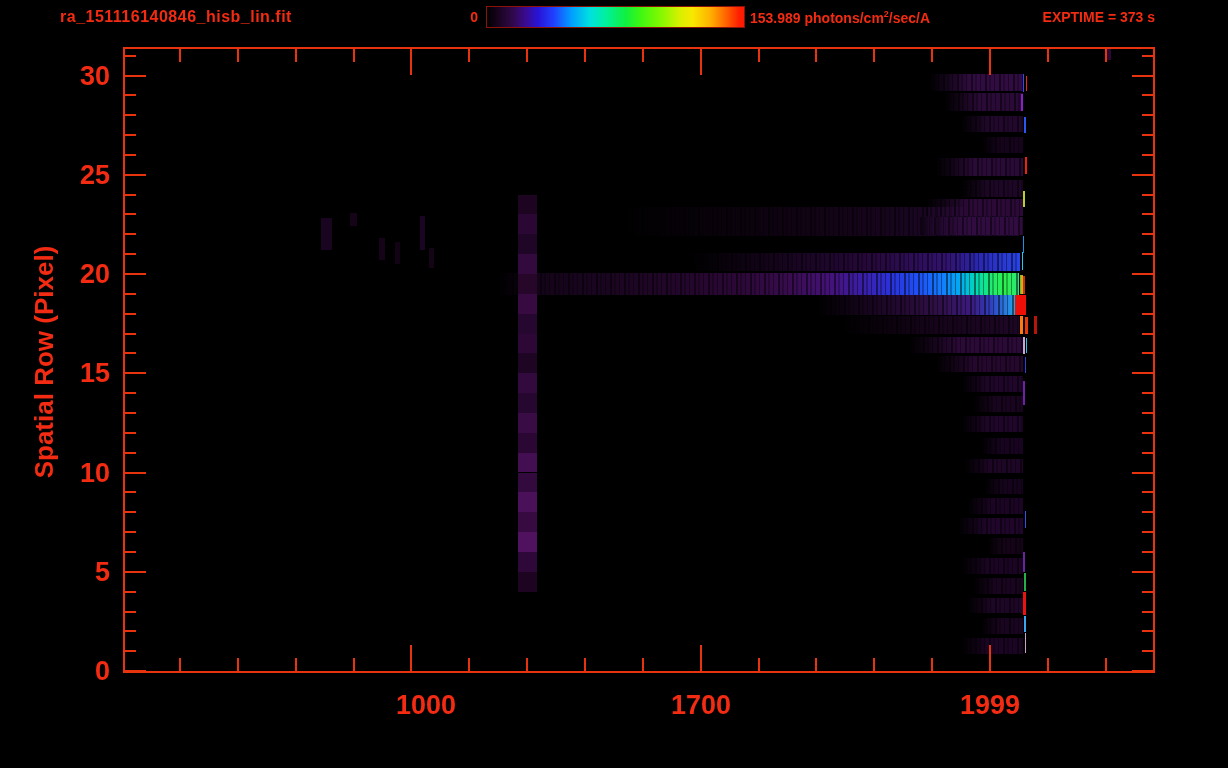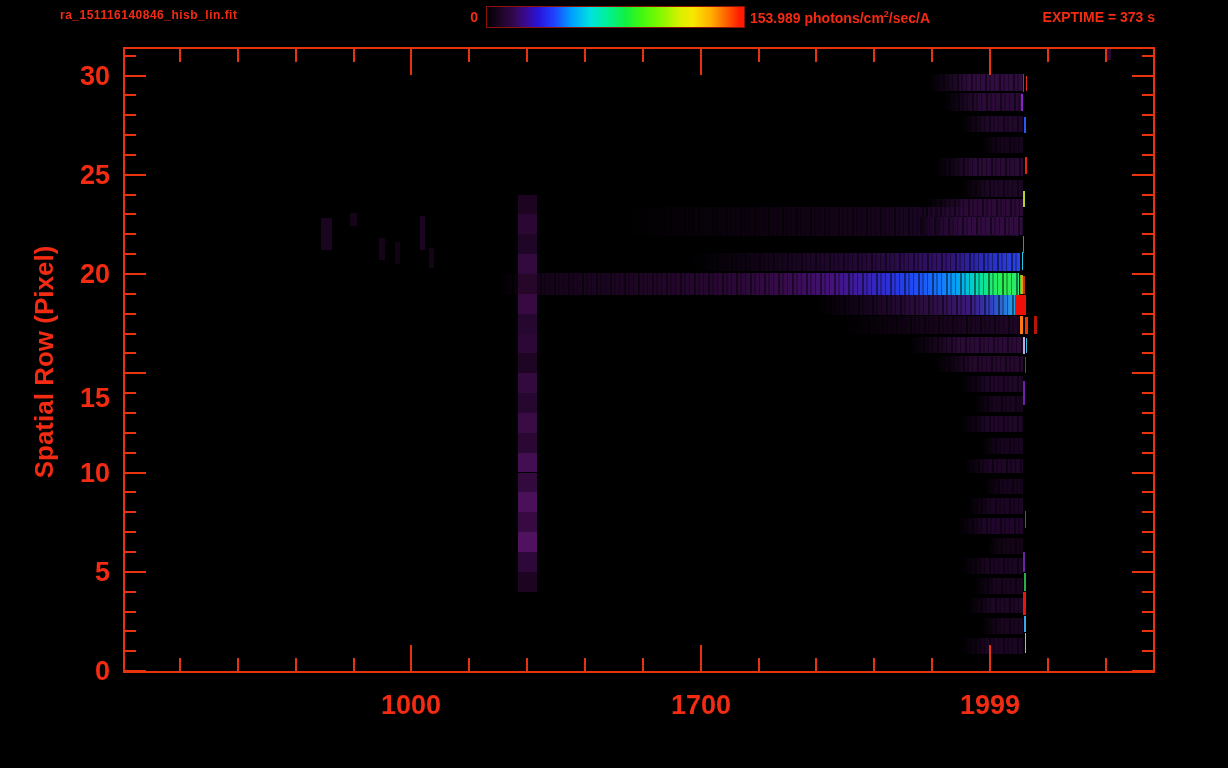--- a/index.html
+++ b/index.html
@@ -1,20 +1,20 @@
 <!DOCTYPE html>
 <html><head>
 <meta charset="utf-8">
 <style>
   html,body{margin:0;padding:0;background:#000;}
   body{width:1228px;height:768px;overflow:hidden;position:relative;
        font-family:"Liberation Sans", sans-serif;}
   .stage{position:absolute;inset:0;background:#000;}
   .red-text{color:#f32b12;font-weight:bold;}
-  .hdr-title{position:absolute;left:60px;top:8px;font-size:12px;letter-spacing:0.5px;}
+  .hdr-title{position:absolute;left:60px;top:8px;font-size:16px;letter-spacing:0.5px;}
   .cb-min{position:absolute;left:438px;top:9px;width:40px;text-align:right;font-size:14px;}
   .colorbar{position:absolute;left:486px;top:6px;width:257px;height:20px;
     border:1px solid #8a1208;
     background:linear-gradient(90deg,#000000 0%,#1c0424 5%,#30084a 10%,#3a0a90 15%,
       #2814d8 20%,#2040ff 26%,#00a0ff 33%,#00e0e0 40%,#00f0a0 46%,#10f040 54%,
       #40f810 60%,#88f800 68%,#d8f000 75%,#f8e800 80%,#ffb000 87%,#ff7000 92%,
       #ff2000 98%,#ff1800 100%);}
   .cb-max{position:absolute;left:750px;top:9px;font-size:14px;}
   .cb-max sup{font-size:9px;}
   .exptime{position:absolute;left:955px;top:9px;width:200px;text-align:right;font-size:14px;}
@@ -219,23 +219,23 @@
       <div class="tick" style="top: 65.2px; height: 2px; width: 11px; right: 0px;"></div>
       <div class="tick" style="top: 45.3px; height: 2px; width: 11px; left: 0px;"></div>
       <div class="tick" style="top: 45.3px; height: 2px; width: 11px; right: 0px;"></div>
       <div class="tick" style="top: 25.5px; height: 2px; width: 21px; left: 0px;"></div>
       <div class="tick" style="top: 25.5px; height: 2px; width: 21px; right: 0px;"></div>
       <div class="tick" style="top: 5.6px; height: 2px; width: 11px; left: 0px;"></div>
       <div class="tick" style="top: 5.6px; height: 2px; width: 11px; right: 0px;"></div>
     </div>
 
   <div class="ytitle red-text">Spatial Row (Pixel)</div>
-<div class="xlab red-text" style="left: 366px;">1000</div>
+<div class="xlab red-text" style="left: 366px; text-align: right;">1000</div>
     <div class="xlab red-text" style="left: 656px;">1700</div>
     <div class="xlab red-text" style="left: 945px;">1999</div>
     <div class="ylab red-text" style="top: 656px;">0</div>
     <div class="ylab red-text" style="top: 557px;">5</div>
     <div class="ylab red-text" style="top: 458px;">10</div>
-    <div class="ylab red-text" style="top: 358px; margin-top: 25px;">15</div>
+    <div class="ylab red-text" style="top: 358px;">15</div>
     <div class="ylab red-text" style="top: 259px;">20</div>
     <div class="ylab red-text" style="top: 160px;">25</div>
     <div class="ylab red-text" style="top: 61px;">30</div>
   </div>
 
 </body></html>

